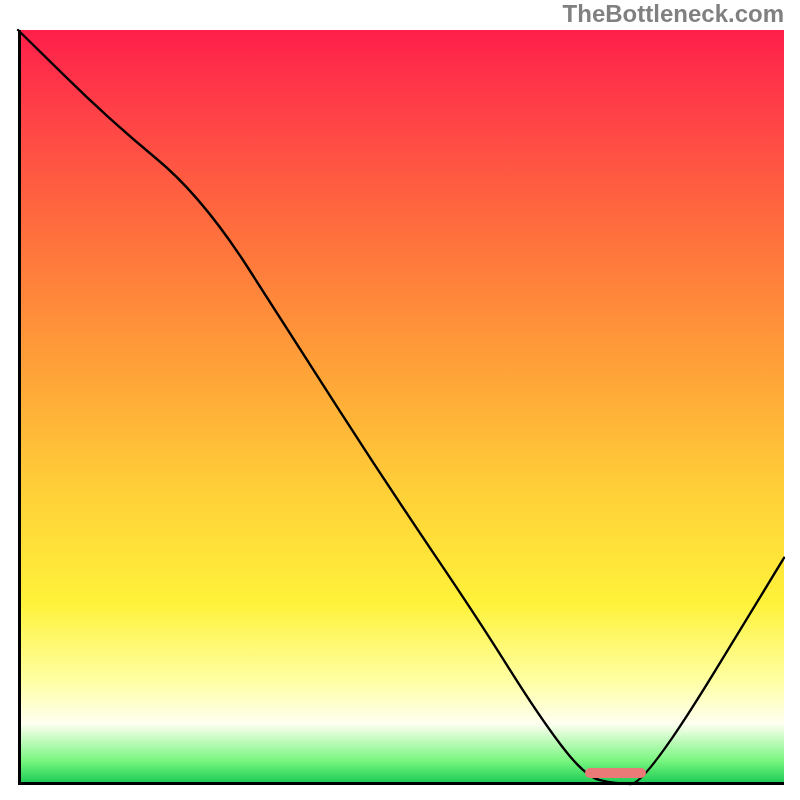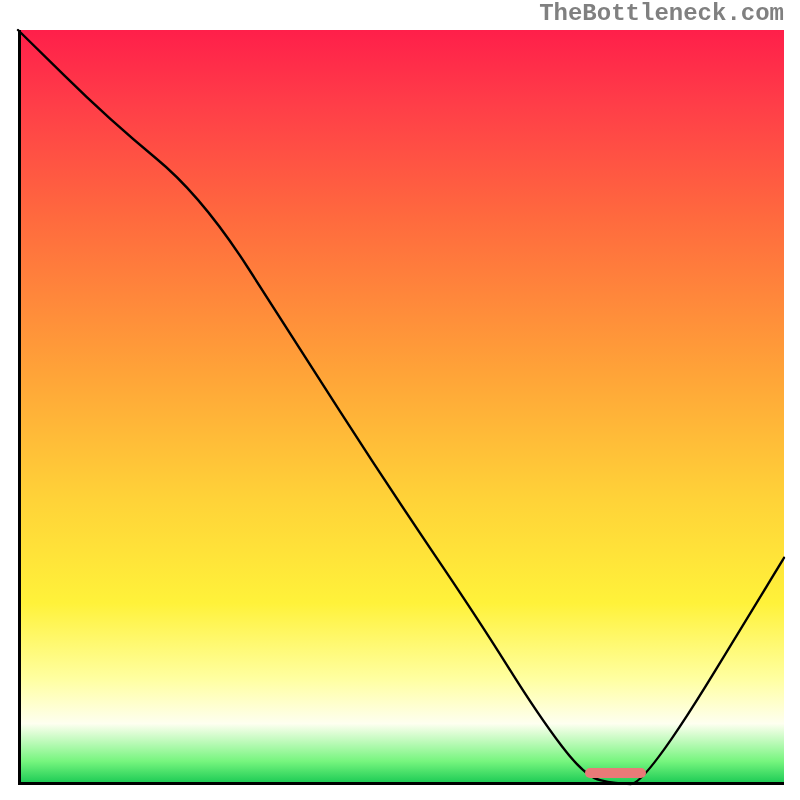--- a/index.html
+++ b/index.html
@@ -8,21 +8,20 @@
     width: 800px;
     height: 800px;
     background: #ffffff;
     font-family: Arial, Helvetica, sans-serif;
     overflow: hidden;
   }
   .wrap {
     position: relative;
     width: 800px;
     height: 800px;
-    font-family: Liberation Mono, monospace;
   }
   .watermark {
     position: absolute;
     top: 0;
     right: 16px;
     font-size: 24px;
     font-weight: 600;
     color: #808080;
     letter-spacing: 0px;
   }

